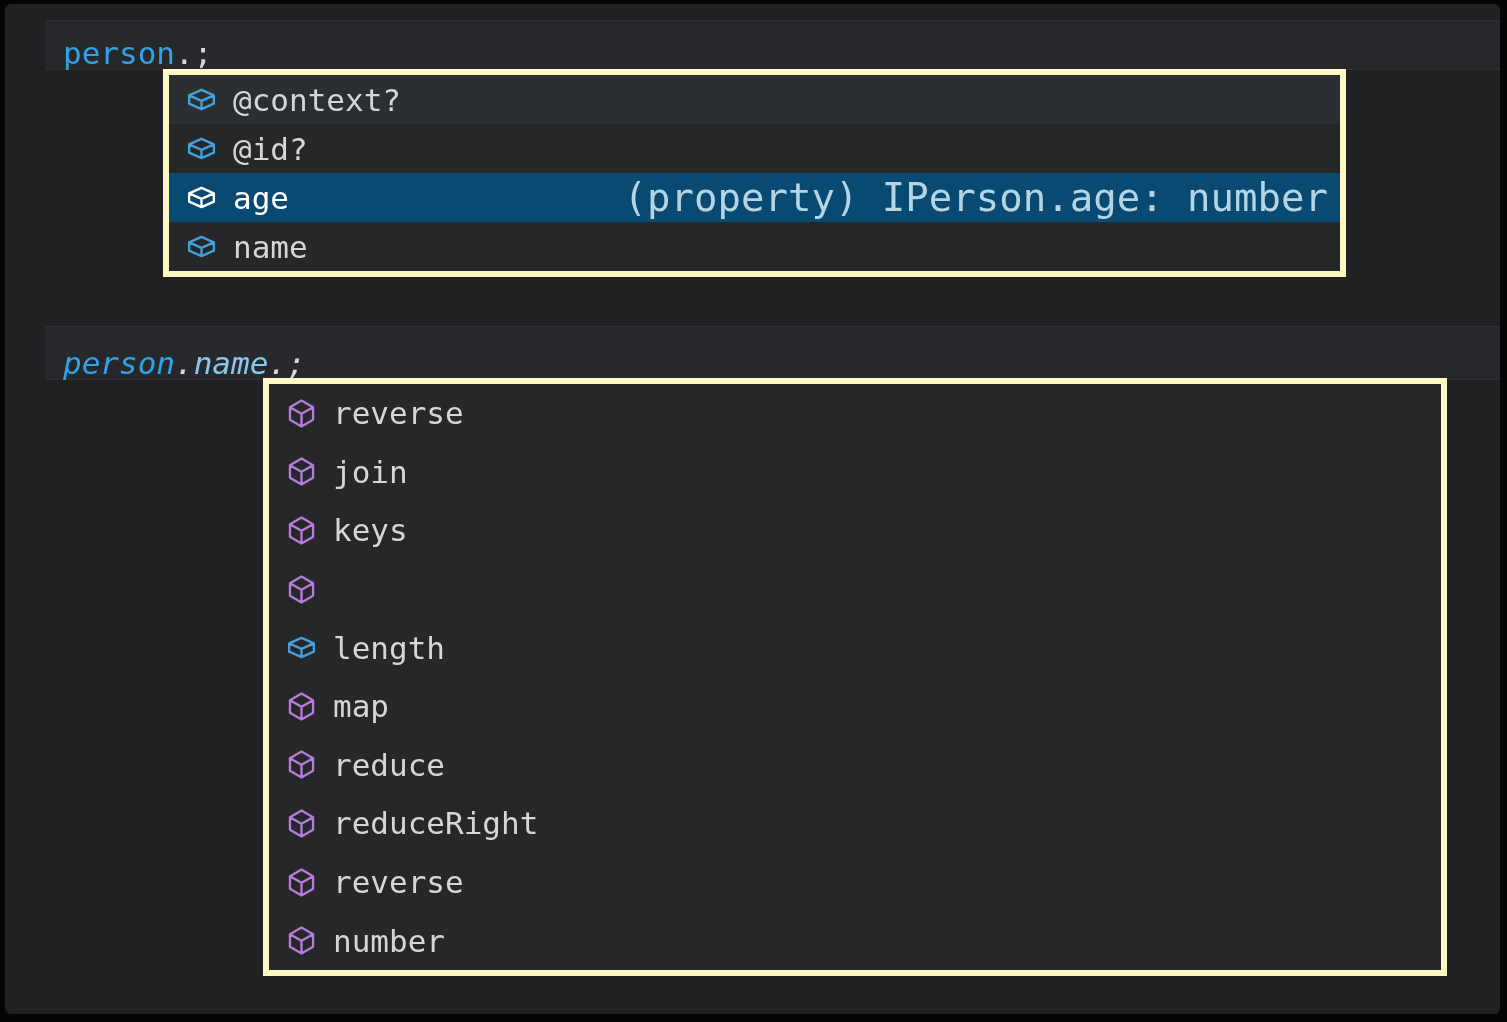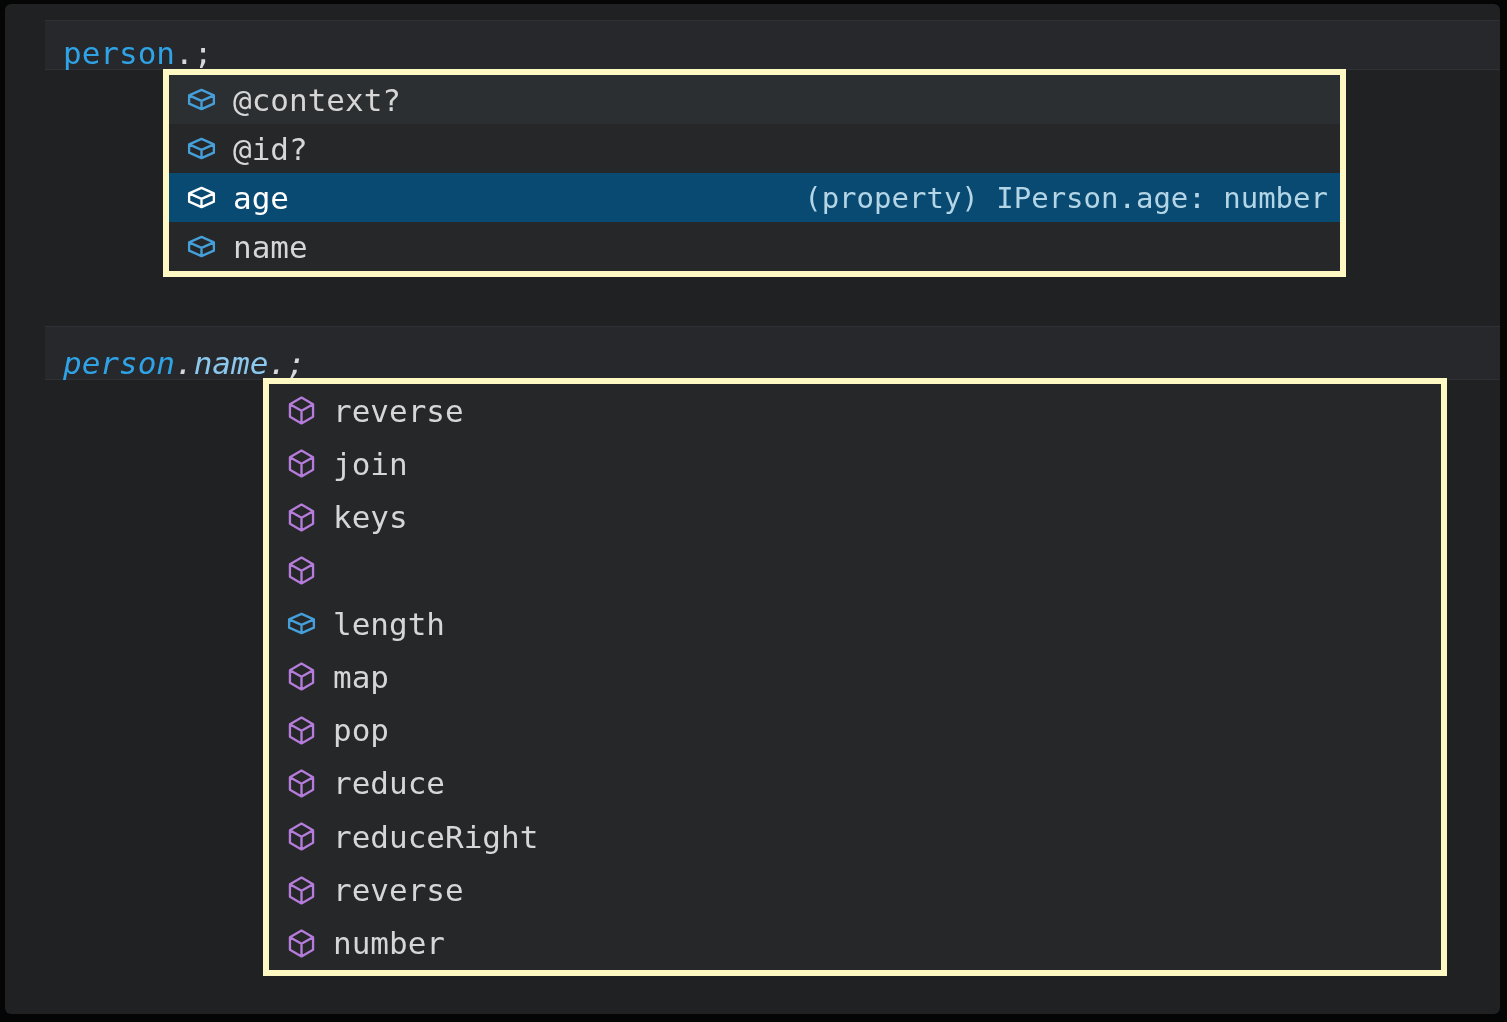--- a/index.html
+++ b/index.html
@@ -34,21 +34,21 @@
 
   .icon{width:33px;height:33px;display:flex;align-items:center;justify-content:center;
         margin-right:15px;flex:none;}
   .icon svg{width:33px;height:33px;display:block;}
   .kind-field{color:#459fd9;}
   .kind-method{color:#b57cdb;}
   .row.selected .icon{color:#ffffff;}
 
   .label{font-size:31px;color:#d6d6d6;white-space:pre;}
   .row.selected .label{color:#ffffff;}
-  .detail{margin-left:auto;font-size:29px;color:#b4d5e6;white-space:pre;
+  .detail{margin-left:auto;font-size:39px;color:#b4d5e6;white-space:pre;
           overflow:hidden;padding-left:20px;}
 </style>
 </head>
 <body>
 
 <svg width="0" height="0" style="position:absolute">
   <defs>
     <g id="ico-field">
       <path d="M12 5 L21 9 L21 15 L12 19 L3 15 L3 9 Z M3 9 L12 13 L21 9 M12 13 L12 19" fill="none" stroke="currentColor" stroke-width="1.7" stroke-linejoin="round" stroke-linecap="round"></path>
     </g>
@@ -152,28 +152,20 @@
             </svg>
           </span>
         <span class="label">map</span>
       </div>
       <div class="row">
         <span class="icon kind-method">
             <svg viewBox="0 0 24 24">
               <use href="#ico-method"></use>
             </svg>
           </span>
-        <span class="label">pop</span>
-      </div>
-      <div class="row">
-        <span class="icon kind-method">
-            <svg viewBox="0 0 24 24">
-              <use href="#ico-method"></use>
-            </svg>
-          </span>
         <span class="label">reduce</span>
       </div>
       <div class="row">
         <span class="icon kind-method">
             <svg viewBox="0 0 24 24">
               <use href="#ico-method"></use>
             </svg>
           </span>
         <span class="label">reduceRight</span>
       </div>

